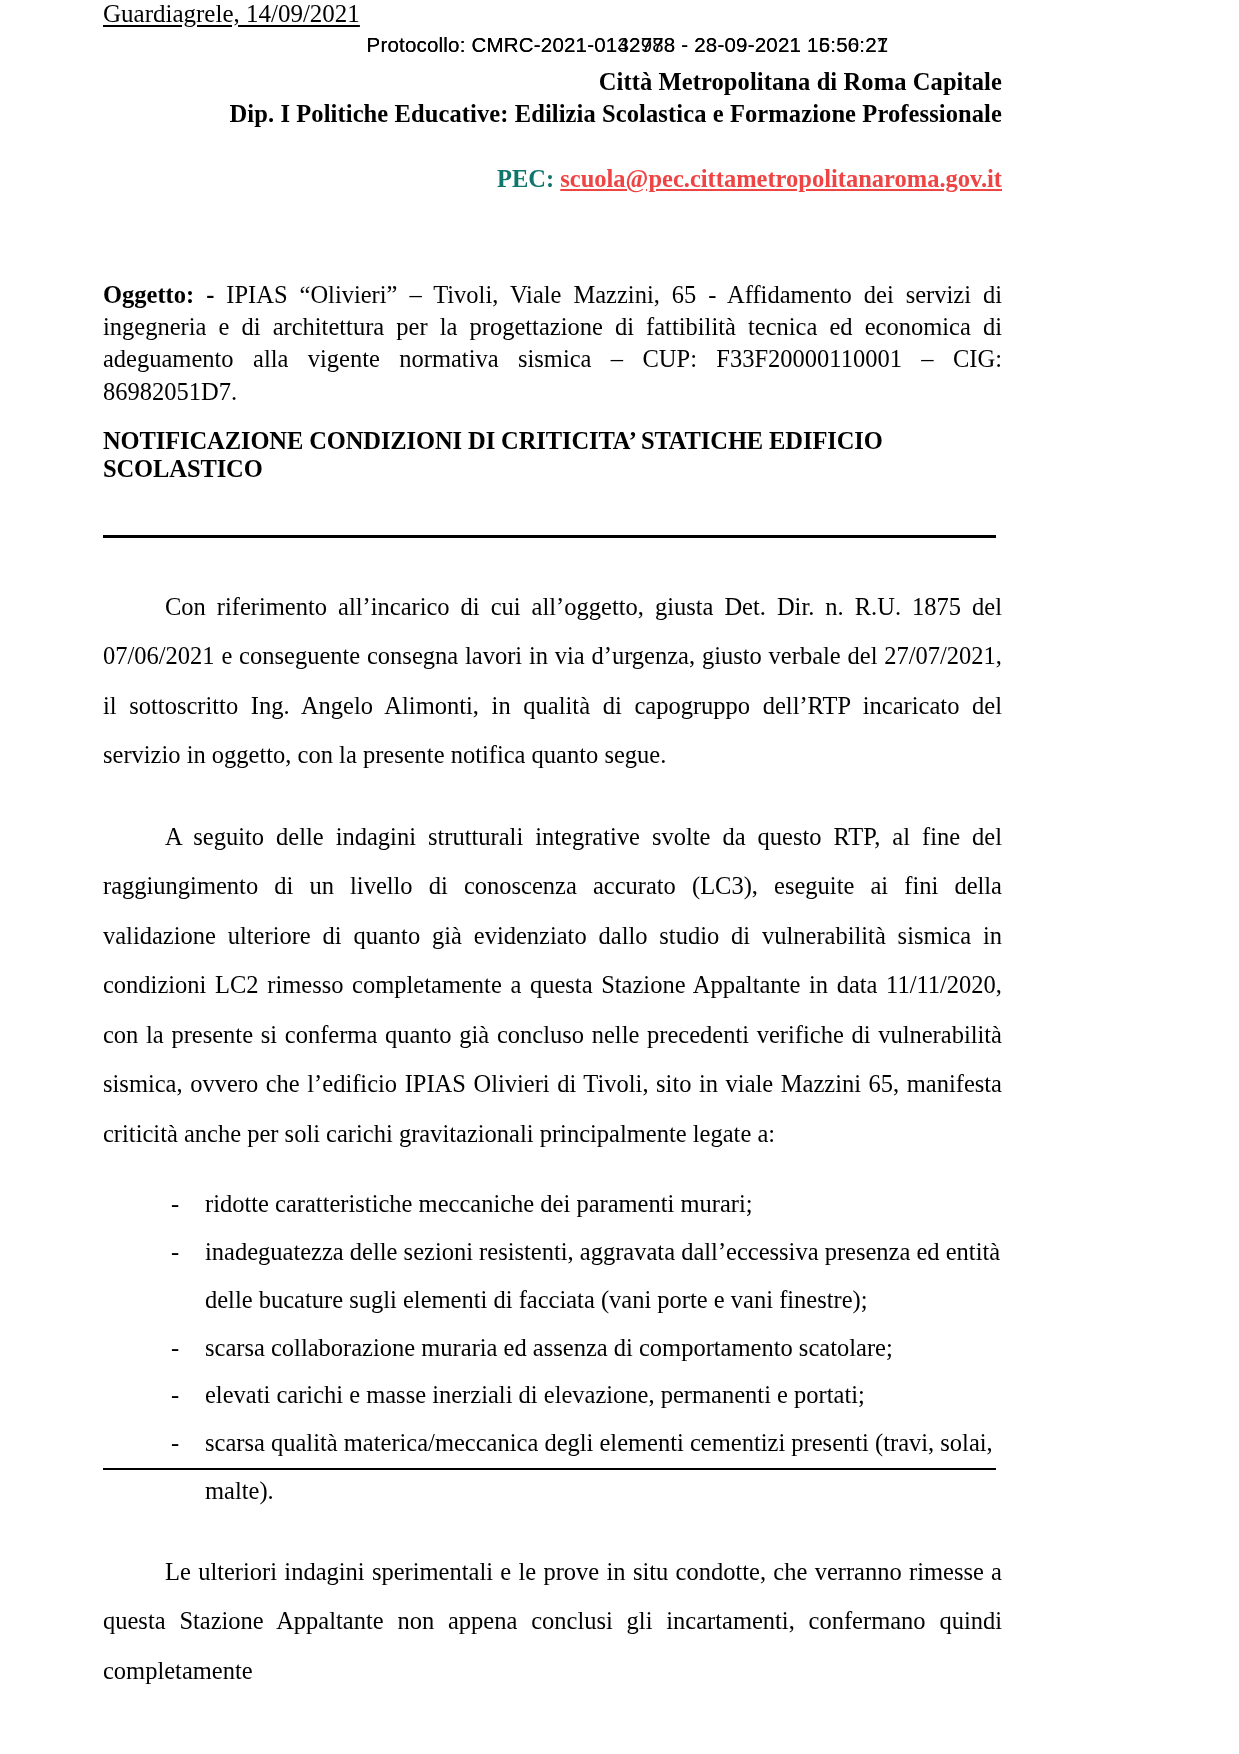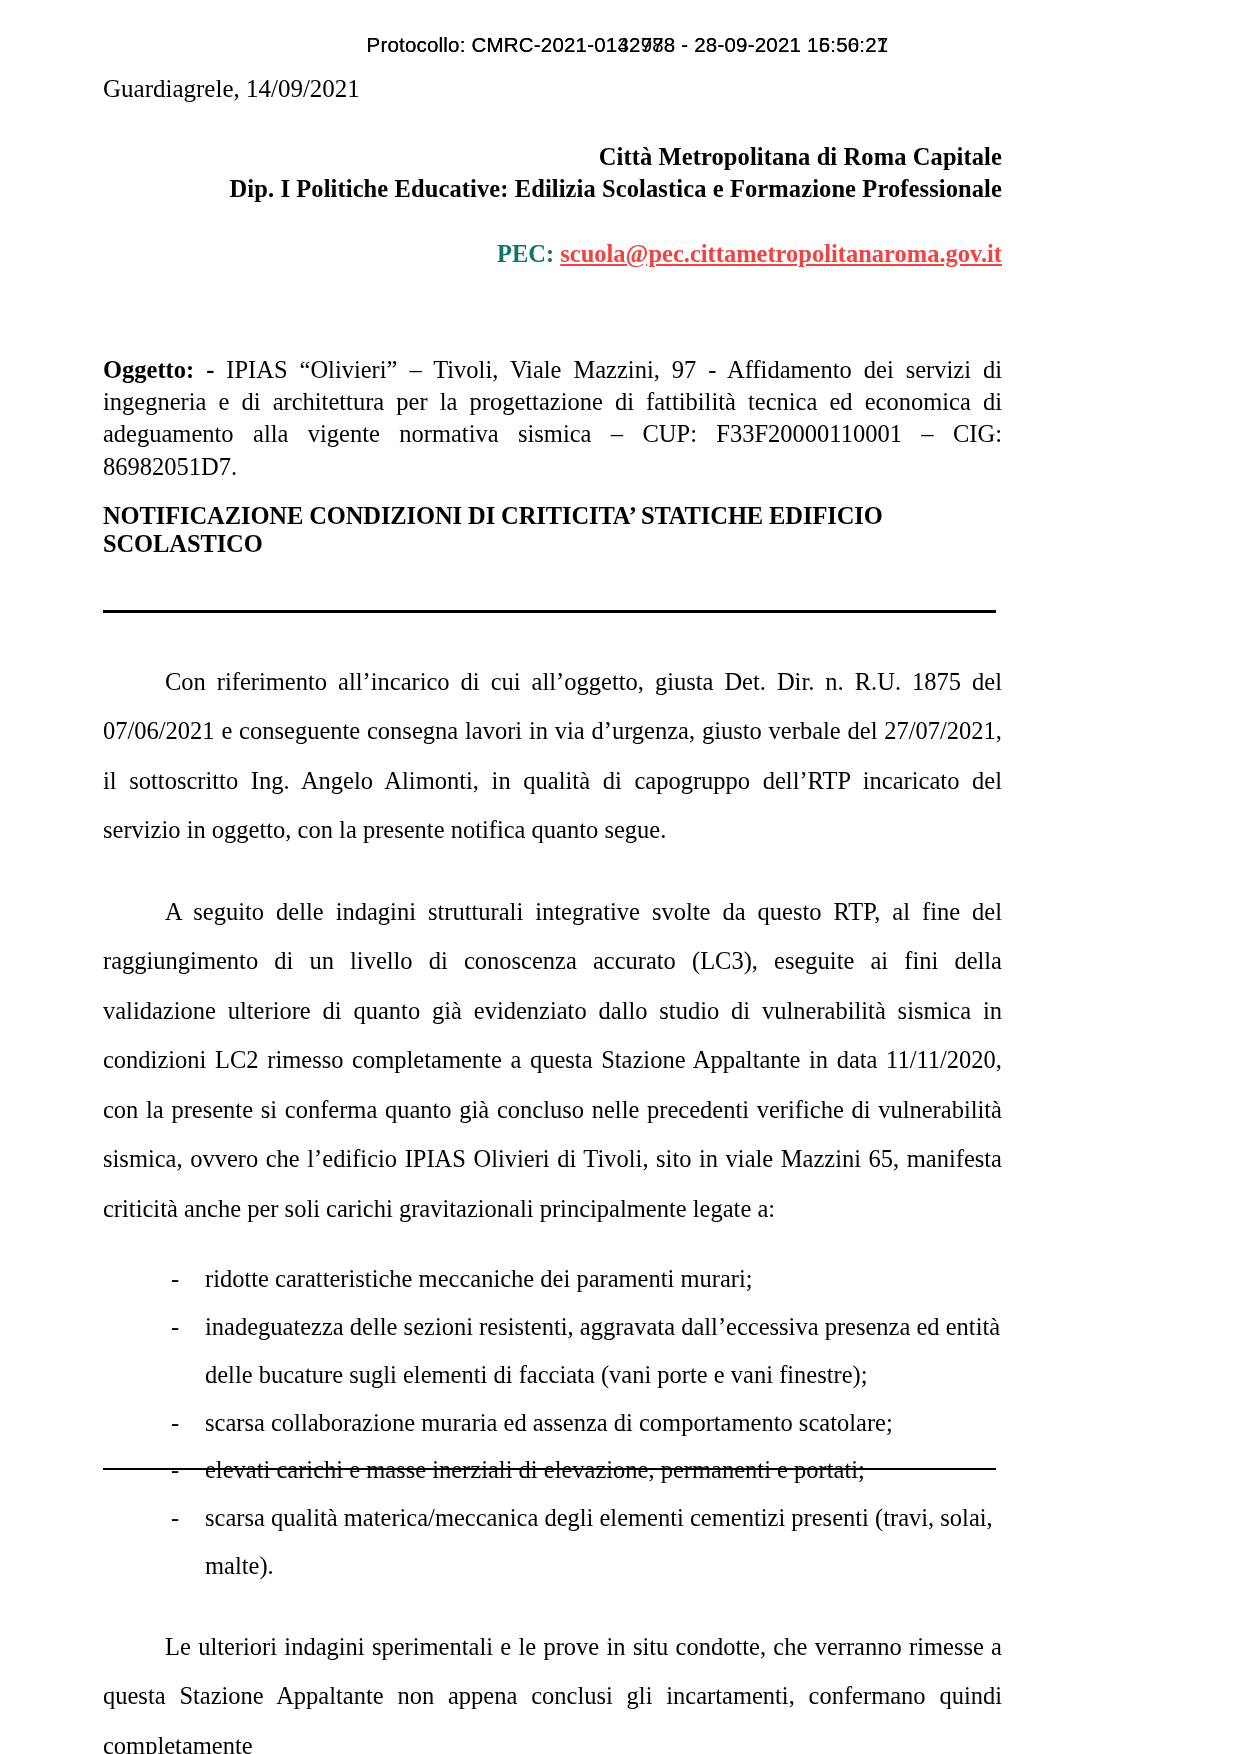--- a/index.html
+++ b/index.html
@@ -33,22 +33,22 @@
 
   
   .content {
     position: absolute;
     left: 103px;
     top: 0;
     width: 899px;
   }
 
   .dateline {
-    margin-top: 75px;
     font-size: 25px;
+    text-decoration: underline;
     text-underline-offset: 3px;
     display: inline-block;
   }
 
   .addressee {
     margin-top: 38px;
     text-align: right;
     font-weight: bold;
     font-size: 24.5px;
     line-height: 1.32;
@@ -147,21 +147,21 @@
       <div class="l2">Dip. I Politiche Educative: Edilizia Scolastica e Formazione Professionale</div>
     </div>
 
 
     <div class="pecline">
       <span class="lbl">PEC:</span>
       <span class="mail">scuola@pec.cittametropolitanaroma.gov.it</span>
     </div>
 
     <div class="oggetto">
-      <b>Oggetto: -</b><span> IPIAS “Olivieri” – Tivoli, Viale Mazzini, 97 - Affidamento dei servizi di ingegneria e di architettura per la progettazione di fattibilità tecnica ed economica di adeguamento alla vigente normativa sismica – CUP: F33F20000110001 – CIG: 86982051D7.</span>
+      <b>Oggetto: -</b><span> IPIAS “Olivieri” – Tivoli, Viale Mazzini, 65 - Affidamento dei servizi di ingegneria e di architettura per la progettazione di fattibilità tecnica ed economica di adeguamento alla vigente normativa sismica – CUP: F33F20000110001 – CIG: 86982051D7.</span>
     </div>
 
     <div class="notifica">NOTIFICAZIONE CONDIZIONI DI CRITICITA’ STATICHE EDIFICIO SCOLASTICO</div>
 
     <div class="rule-top"></div>
 
     <div class="para first">
       <span class="ind"></span><span>Con riferimento all’incarico di cui all’oggetto, giusta Det. Dir. n. R.U. 1875 del 07/06/2021 e conseguente consegna lavori in via d’urgenza, giusto verbale del 27/07/2021, il sottoscritto Ing. Angelo Alimonti, in qualità di capogruppo dell’RTP incaricato del servizio in oggetto, con la presente notifica quanto segue.</span>
     </div>
 

